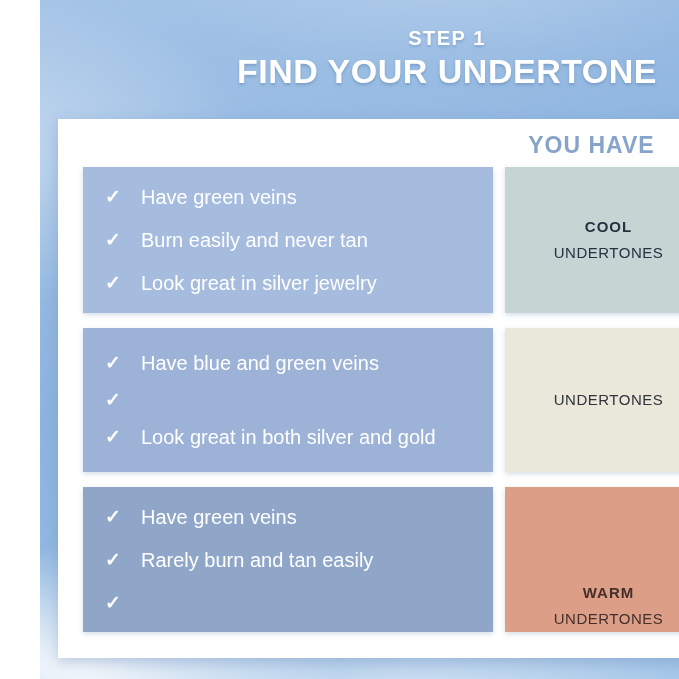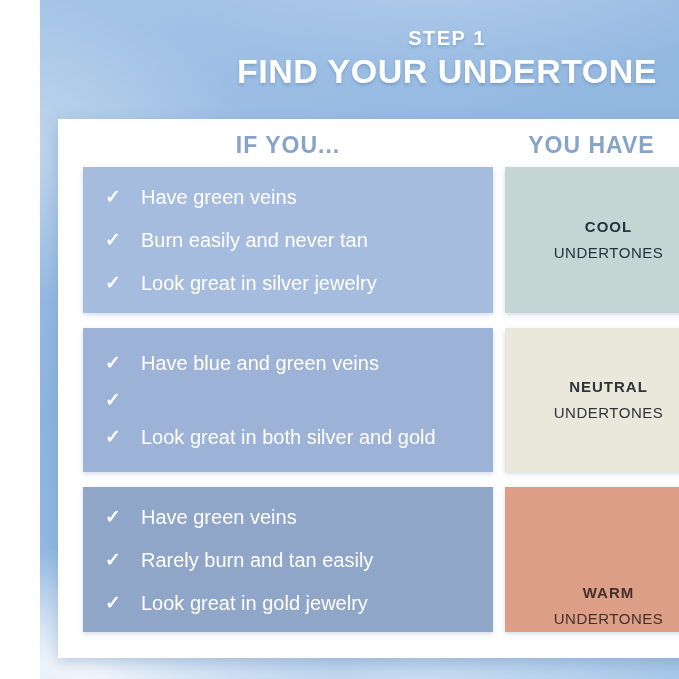--- a/index.html
+++ b/index.html
@@ -85,21 +85,20 @@
 </style>
 </head>
 <body>
 
 <div class="stage">
 
   <div class="step">STEP 1</div>
   <div class="title">FIND YOUR UNDERTONE</div>
 
   <div class="panel">
-    <div class="col-head left">IF YOU...</div>
     <div class="col-head right">YOU HAVE</div>
 
     <div class="cond-box r0" style="background-color: rgb(166, 188, 222);">
       <div class="item">
         <span class="check">✓</span>
         <span class="txt">Have green veins</span>
       </div>
       <div class="item">
         <span class="check">✓</span>
         <span class="txt">Burn easily and never tan</span>
@@ -121,36 +120,34 @@
       </div>
       <div class="item">
         <span class="check">✓</span>
       </div>
       <div class="item">
         <span class="check">✓</span>
         <span class="txt">Look great in both silver and gold</span>
       </div>
     </div>
     <div class="result-box r1" style="background-color: rgb(234, 231, 219); color: rgb(46, 52, 59);">
-      <span class="em">NEUTRAL</span>
       <span class="lbl">UNDERTONES</span>
     </div>
 
     <div class="cond-box r2" style="background-color: rgb(143, 166, 201);">
       <div class="item">
         <span class="check">✓</span>
         <span class="txt">Have green veins</span>
       </div>
       <div class="item">
         <span class="check">✓</span>
         <span class="txt">Rarely burn and tan easily</span>
       </div>
       <div class="item">
         <span class="check">✓</span>
-        <span class="txt">Look great in gold jewelry</span>
       </div>
     </div>
     <div class="result-box r2" style="background-color: rgb(220, 158, 135); color: rgb(68, 48, 43); justify-content: flex-end;">
       <span class="em">WARM</span>
       <span class="lbl">UNDERTONES</span>
     </div>
   </div>
 
 
 </div>

